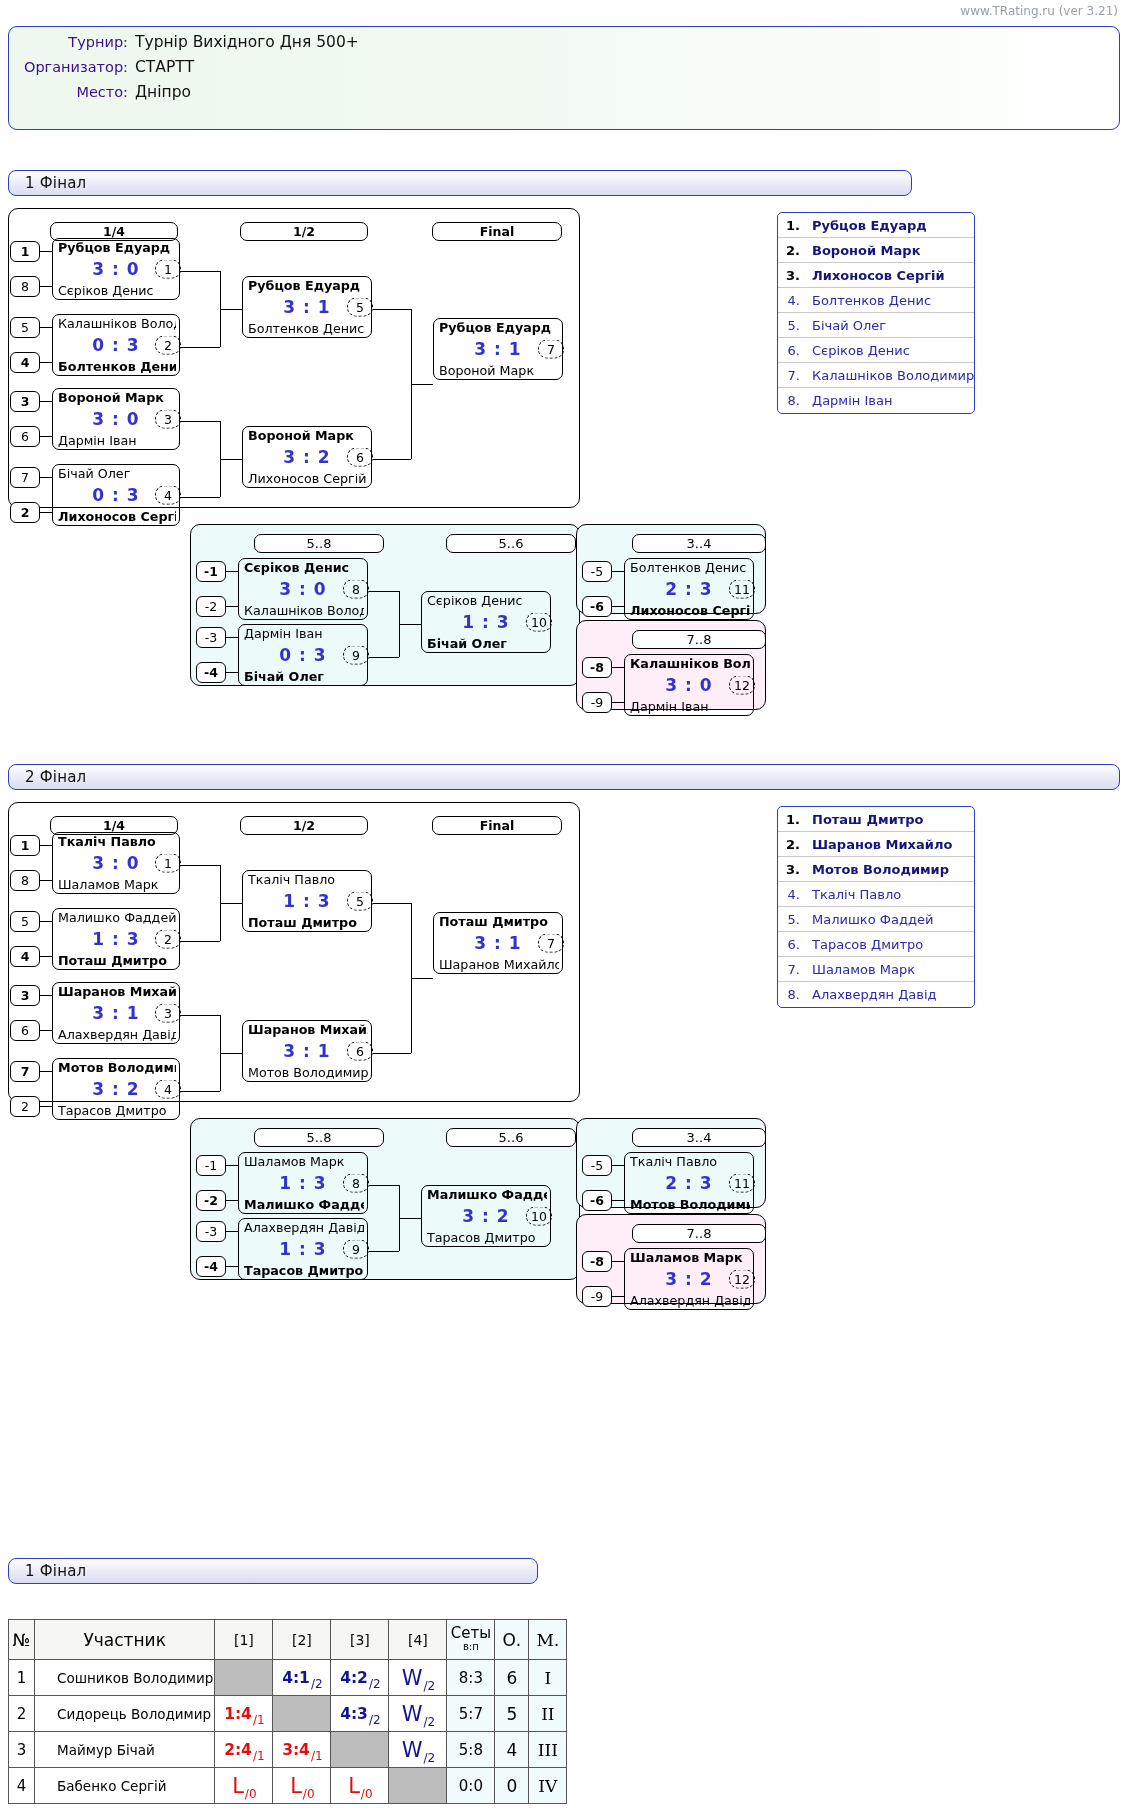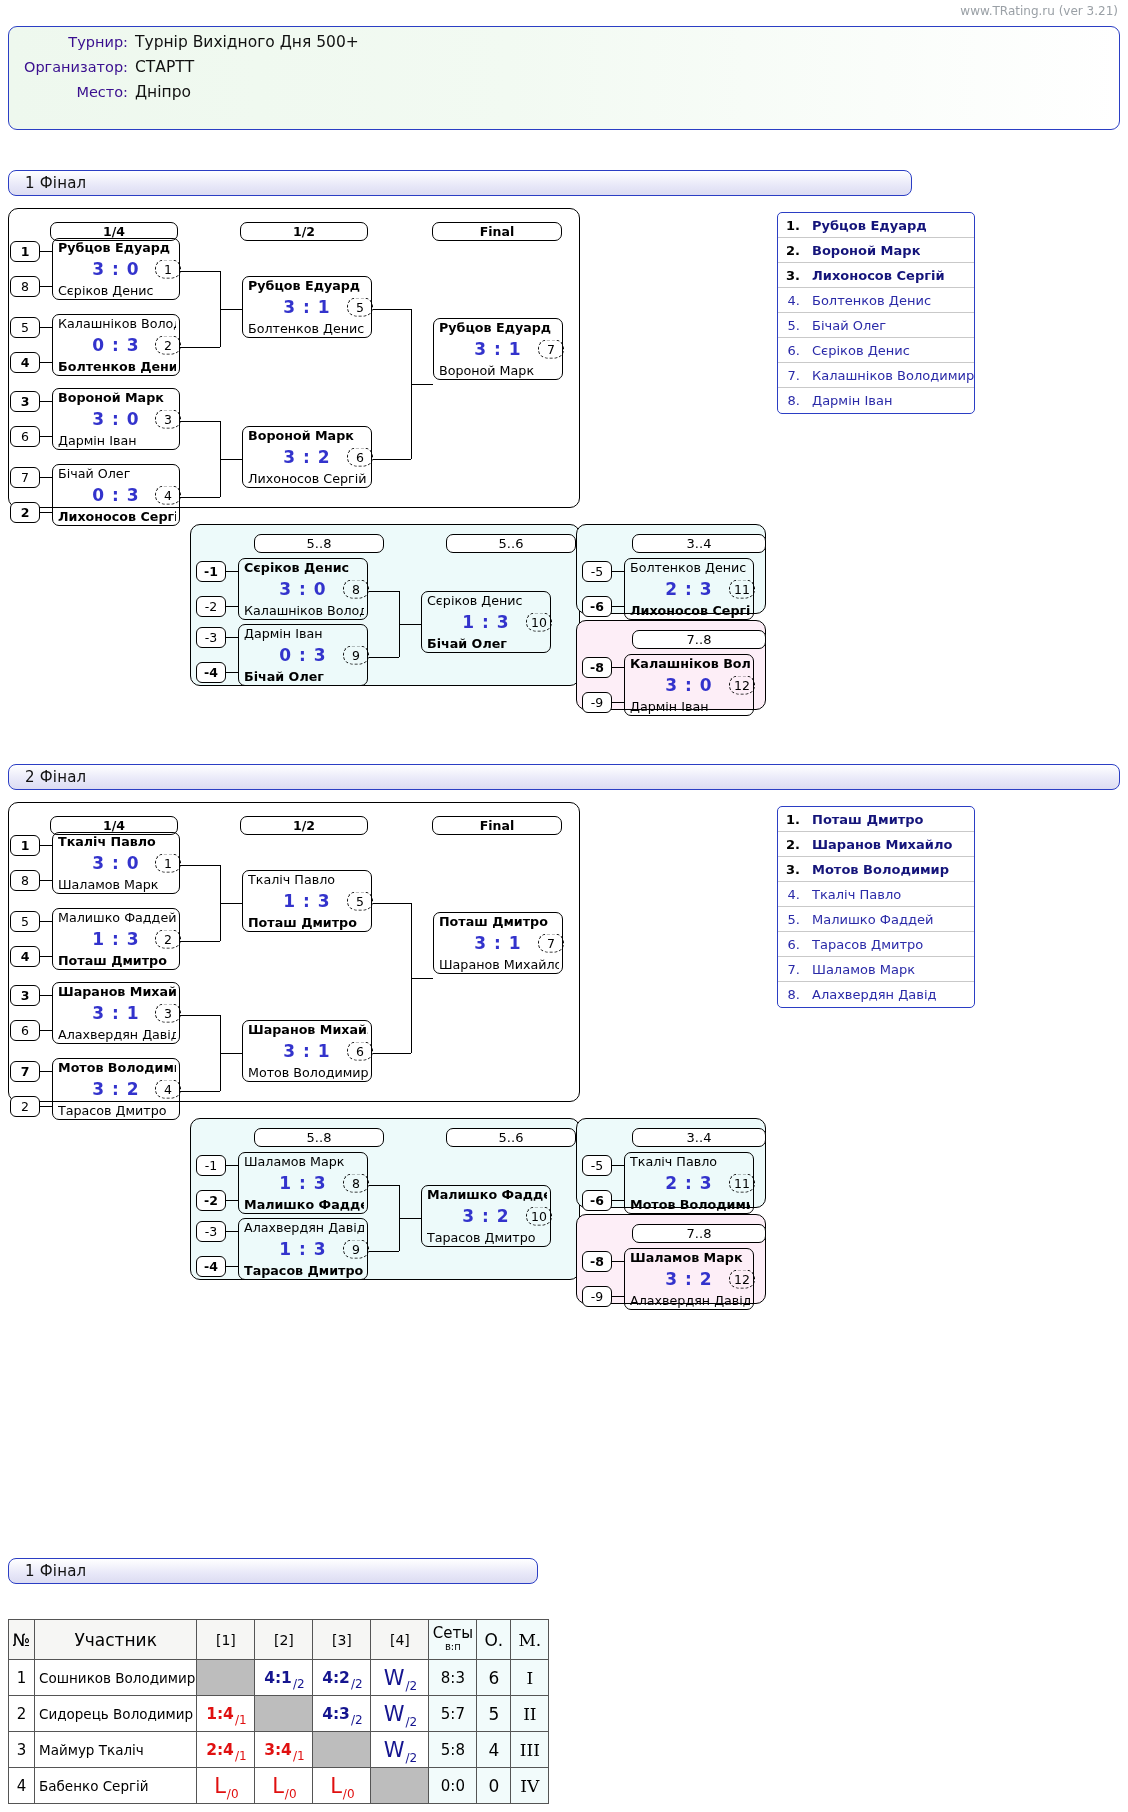--- a/index.html
+++ b/index.html
@@ -140,21 +140,21 @@
   .rr .c-name{ width:150px; }
   .rr .c-op{ width:58px; }
   .rr .c-sets{ width:48px; background:#f2fbfb; }
   .rr .c-pts{ width:34px; background:#f2fbfb; }
   .rr .c-pl{ width:38px; background:#f2fbfb; }
   .rr thead th{ height:40px; font-size:17px; }
   .rr thead th.small{ font-size:15px; line-height:1.05; }
   .rr thead th.small em{ font-style:normal; font-size:10px; display:block; }
   .rr thead th.brk{ font-size:14px; }
   .rr tbody td{ height:36px; }
-  .rr td.nmcell{ text-align:left; padding-left:4px; font-size:13.5px; white-space:nowrap; overflow:hidden; }
+  .rr td.nmcell{ text-align:left; padding-left:22px; font-size:13.5px; white-space:nowrap; overflow:hidden; }
   .rr td.idx{ font-size:15px; }
   .rr td.blocked{ background:#bdbdbd; }
   .rr td.setscell{ background:#f2fbfb; font-size:15px; }
   .rr td.ptscell{ background:#f2fbfb; font-size:17px; }
   .rr td.plcell{ background:#f2fbfb; font-size:17px; font-family:"DejaVu Serif", serif; }
   .cellres{ display:inline-block; position:relative; white-space:nowrap; }
   .cellres .mres{ font-size:15.5px; font-weight:700; }
   .cellres .mres.big{ font-size:21px; font-weight:400; }
   .cellres .pt{ font-size:12px; position:relative; top:5px; left:1px; }
   .win-c{ color:#15158f; }
@@ -557,21 +557,21 @@
           <td class="c-op"><span class="cellres"><span class="mres lose-c">1:4</span><span class="pt lose-c">/<span>1</span></span></span></td>
           <td class="c-op blocked"></td>
           <td class="c-op"><span class="cellres"><span class="mres win-c">4:3</span><span class="pt win-c">/<span>2</span></span></span></td>
           <td class="c-op"><span class="cellres"><span class="mres big win-c">W</span><span class="pt win-c">/<span>2</span></span></span></td>
           <td class="c-sets setscell">5:7</td>
           <td class="c-pts ptscell">5</td>
           <td class="c-pl plcell">II</td>
         </tr>
         <tr>
           <td class="c-no idx">3</td>
-          <td class="c-name nmcell">Маймур Ткаліч</td>
+          <td class="c-name nmcell">Маймур Бічай</td>
           <td class="c-op"><span class="cellres"><span class="mres lose-c">2:4</span><span class="pt lose-c">/<span>1</span></span></span></td>
           <td class="c-op"><span class="cellres"><span class="mres lose-c">3:4</span><span class="pt lose-c">/<span>1</span></span></span></td>
           <td class="c-op blocked"></td>
           <td class="c-op"><span class="cellres"><span class="mres big win-c">W</span><span class="pt win-c">/<span>2</span></span></span></td>
           <td class="c-sets setscell">5:8</td>
           <td class="c-pts ptscell">4</td>
           <td class="c-pl plcell">III</td>
         </tr>
         <tr>
           <td class="c-no idx">4</td>

